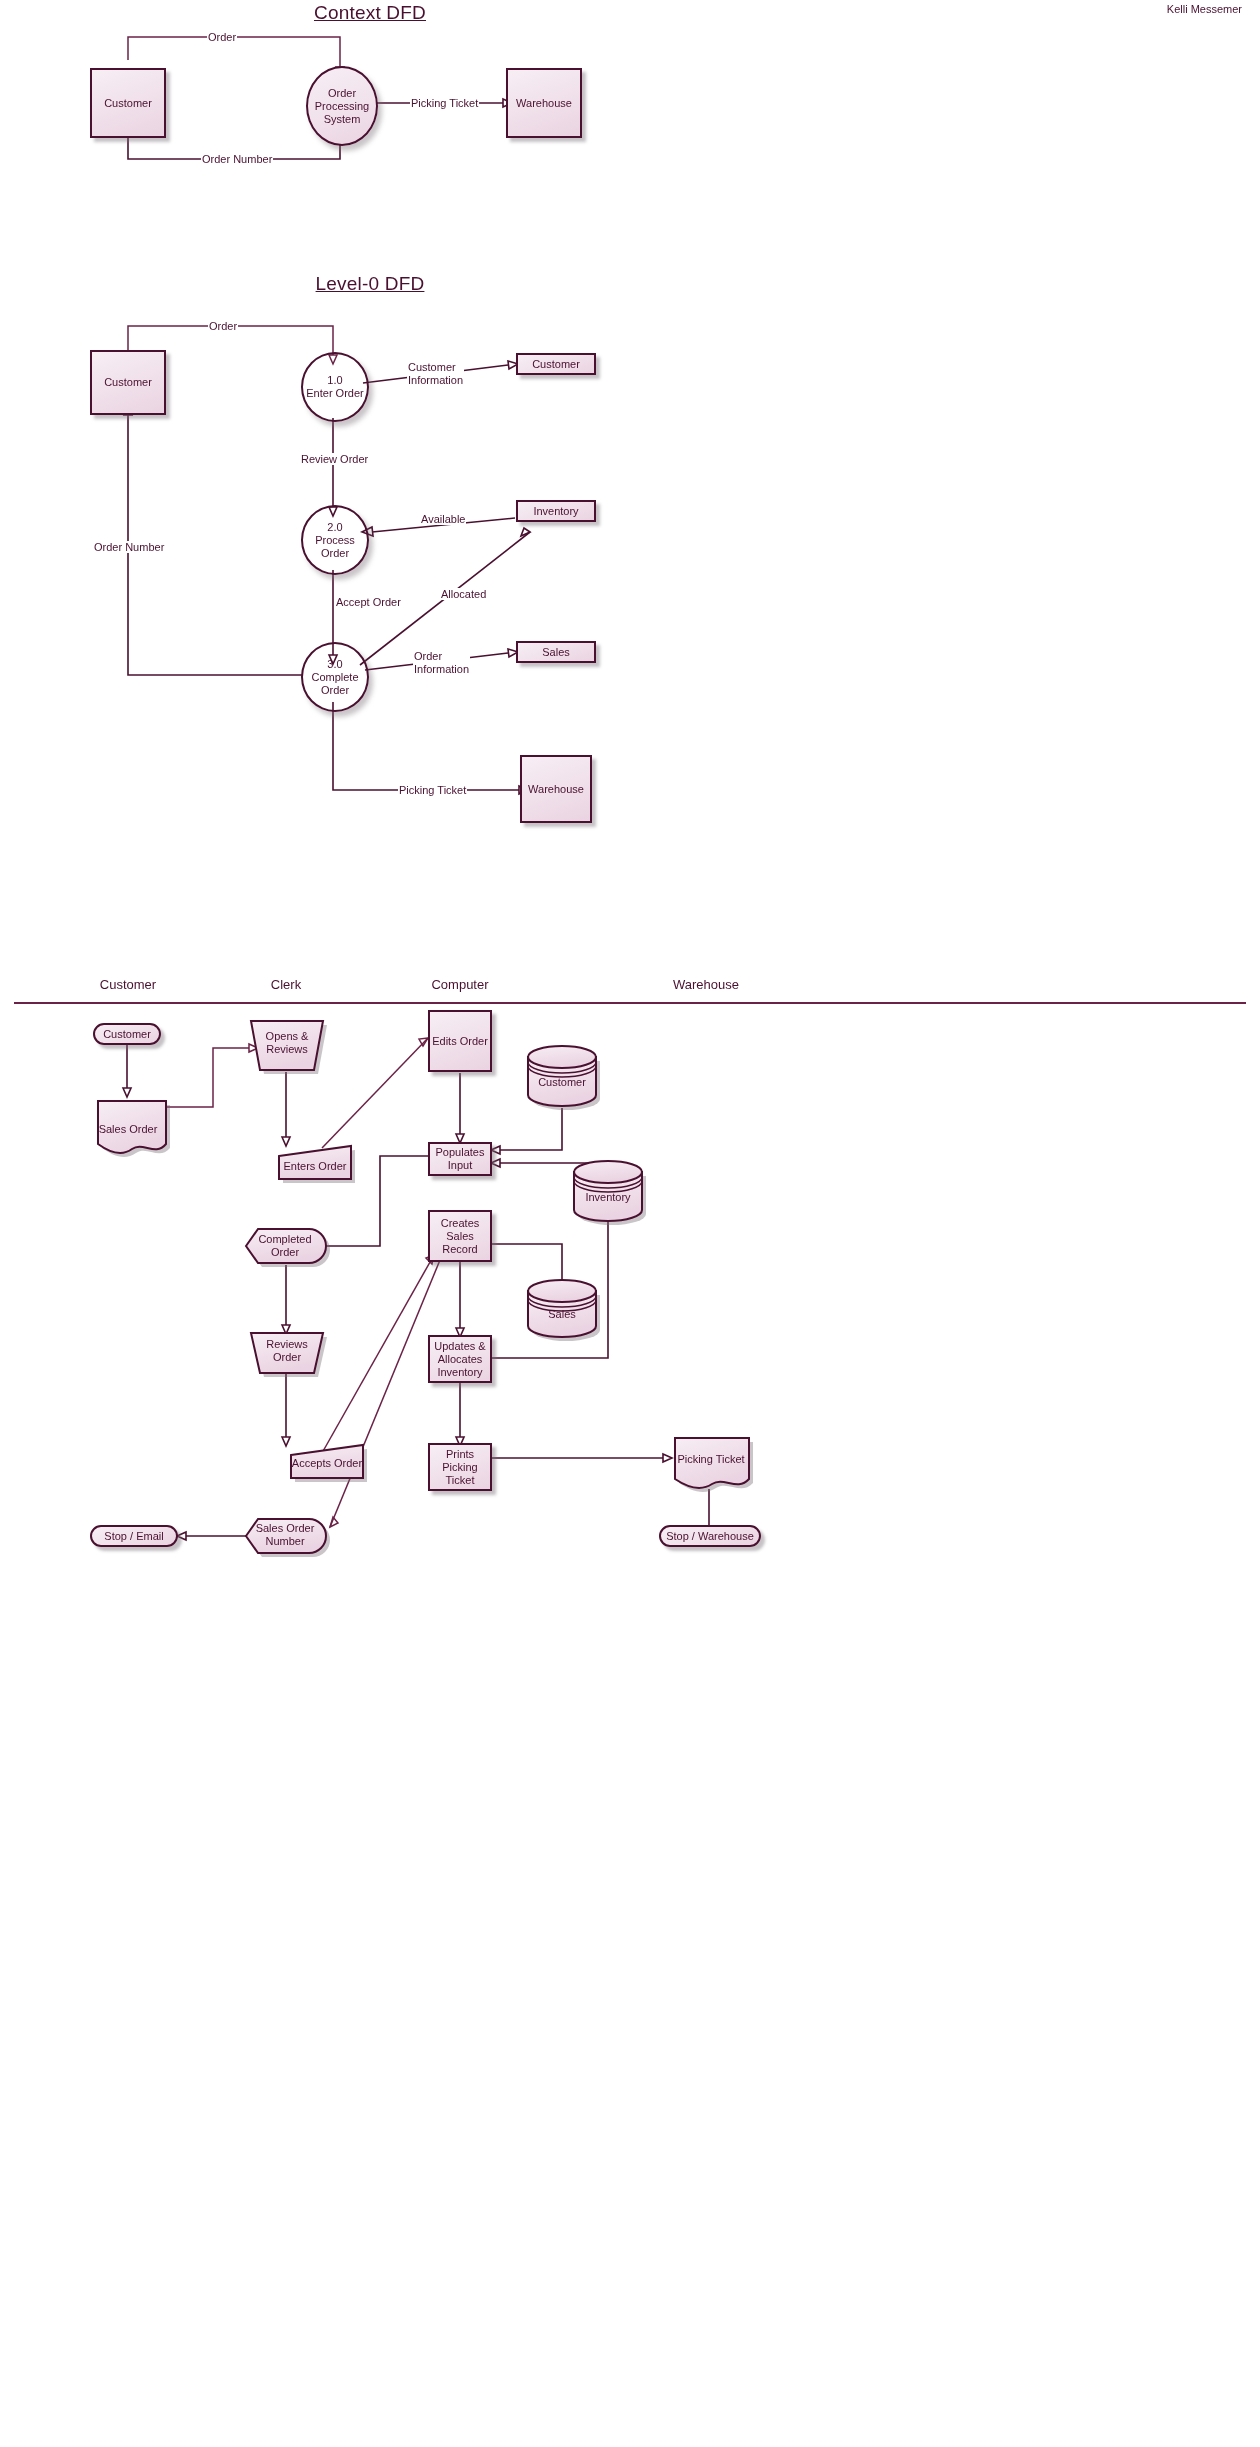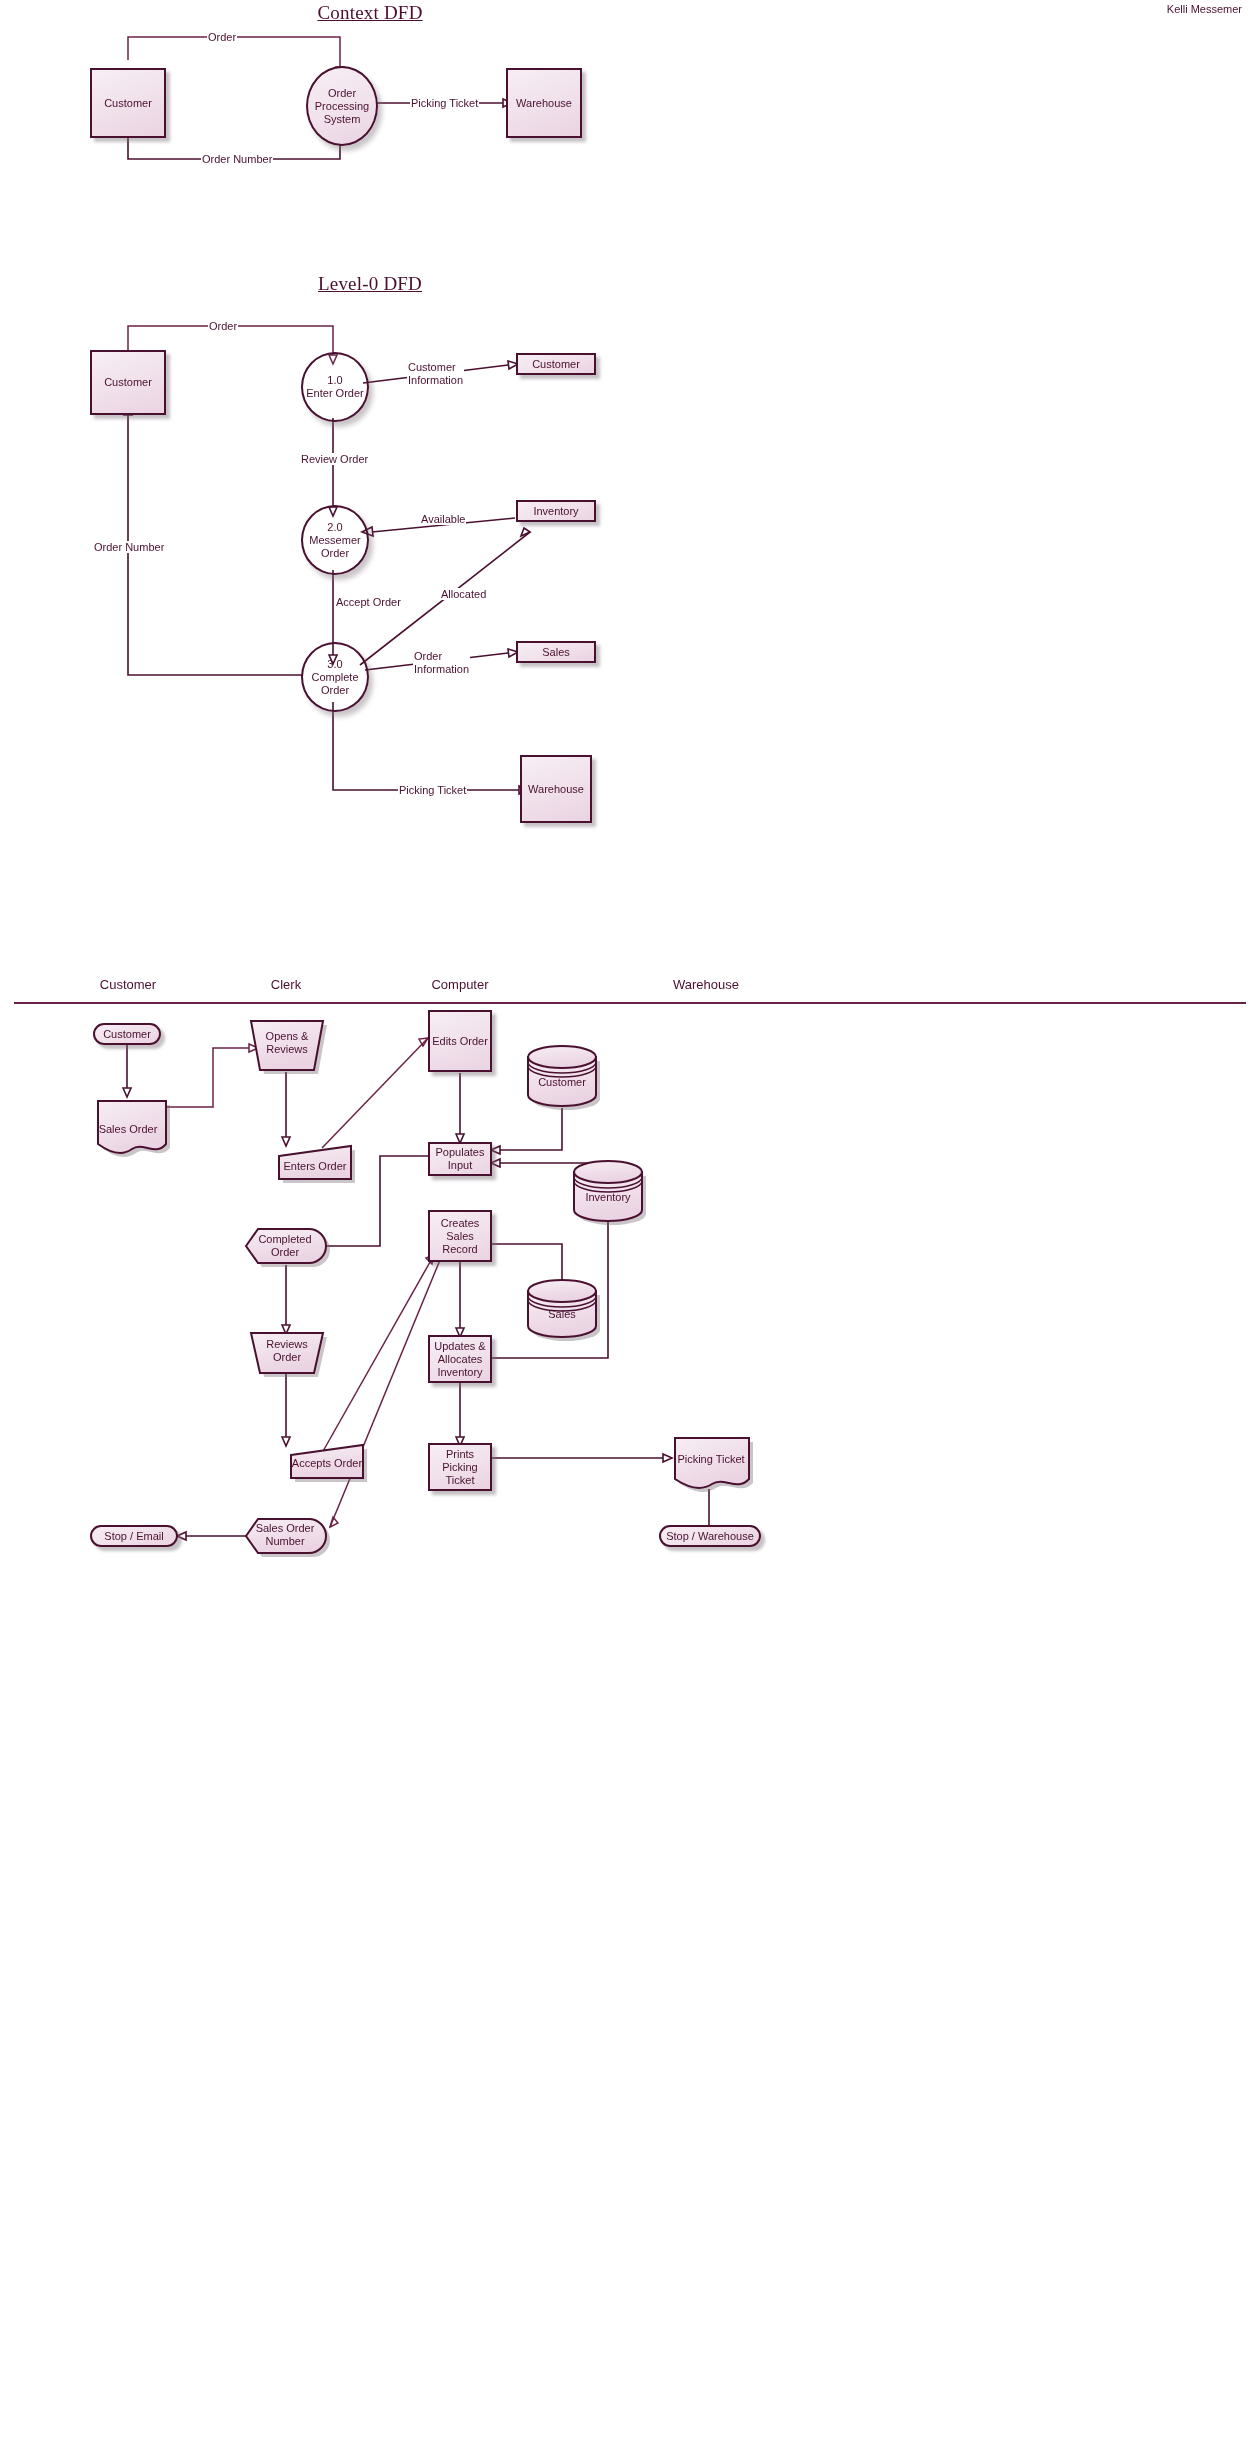--- a/index.html
+++ b/index.html
@@ -6,21 +6,20 @@
   body{
     width:1260px;height:2447px;position:relative;overflow:hidden;
     font-family:"Liberation Sans","DejaVu Sans",sans-serif;
     color:#4a1030;
   }
   .abs{position:absolute;}
   .title{
     font-size:19px;color:#4a1030;text-decoration:underline;
     text-align:center;white-space:nowrap;font-weight:400;
     letter-spacing:.2px;
-    font-family:Liberation Serif, serif;
   }
   .author{font-size:11px;color:#4a1030;white-space:nowrap;}
   .colhead{font-size:13px;color:#4a1030;text-align:center;white-space:nowrap;}
   .lbl{
     font-size:11px;color:#4a1030;white-space:nowrap;text-align:center;
     line-height:12px;background:#ffffff;padding:0 1px;
   }
   .lbl2{
     font-size:11px;color:#4a1030;white-space:nowrap;text-align:left;
     line-height:13px;background:#ffffff;padding:0 1px;
@@ -167,21 +166,21 @@
   <div class="abs proc-circle" style="left:301px;top:82px;width:64px;height:66px;">
     <div class="fc-text">
       <div>1.0</div>
       <div>Enter Order</div>
     </div>
   </div>
 
   <div class="abs proc-circle" style="left:301px;top:235px;width:64px;height:66px;">
     <div class="fc-text">
       <div>2.0</div>
-      <div>Messemer Order</div>
+      <div>Process Order</div>
     </div>
   </div>
 
   <div class="abs proc-circle" style="left:301px;top:372px;width:64px;height:66px;">
     <div class="fc-text">
       <div>3.0</div>
       <div>Complete</div>
       <div>Order</div>
     </div>
   </div>

